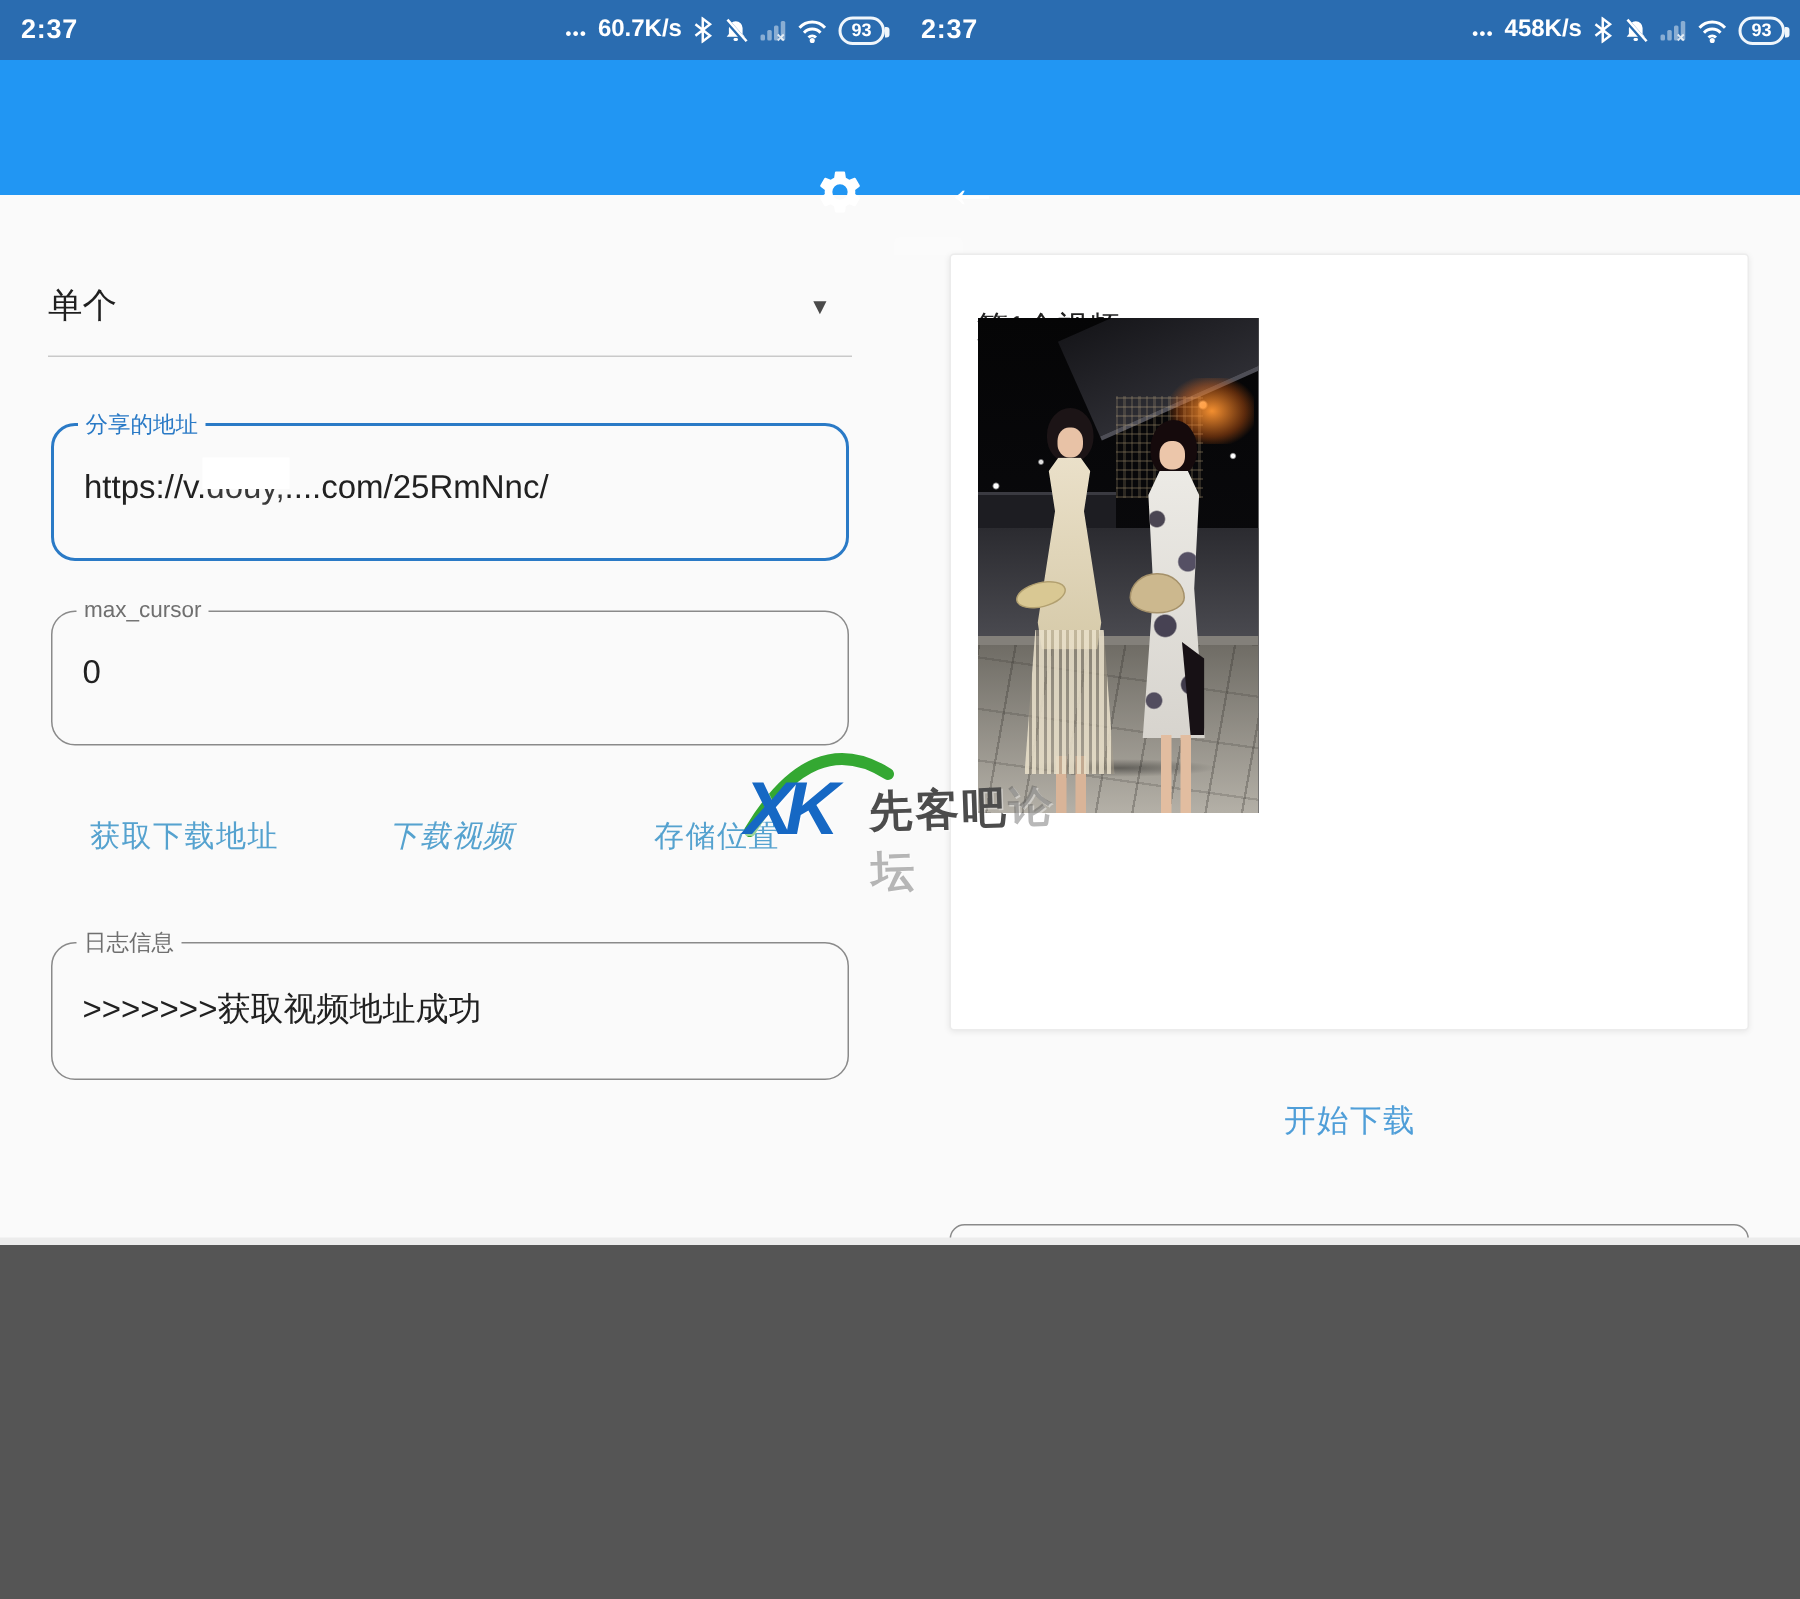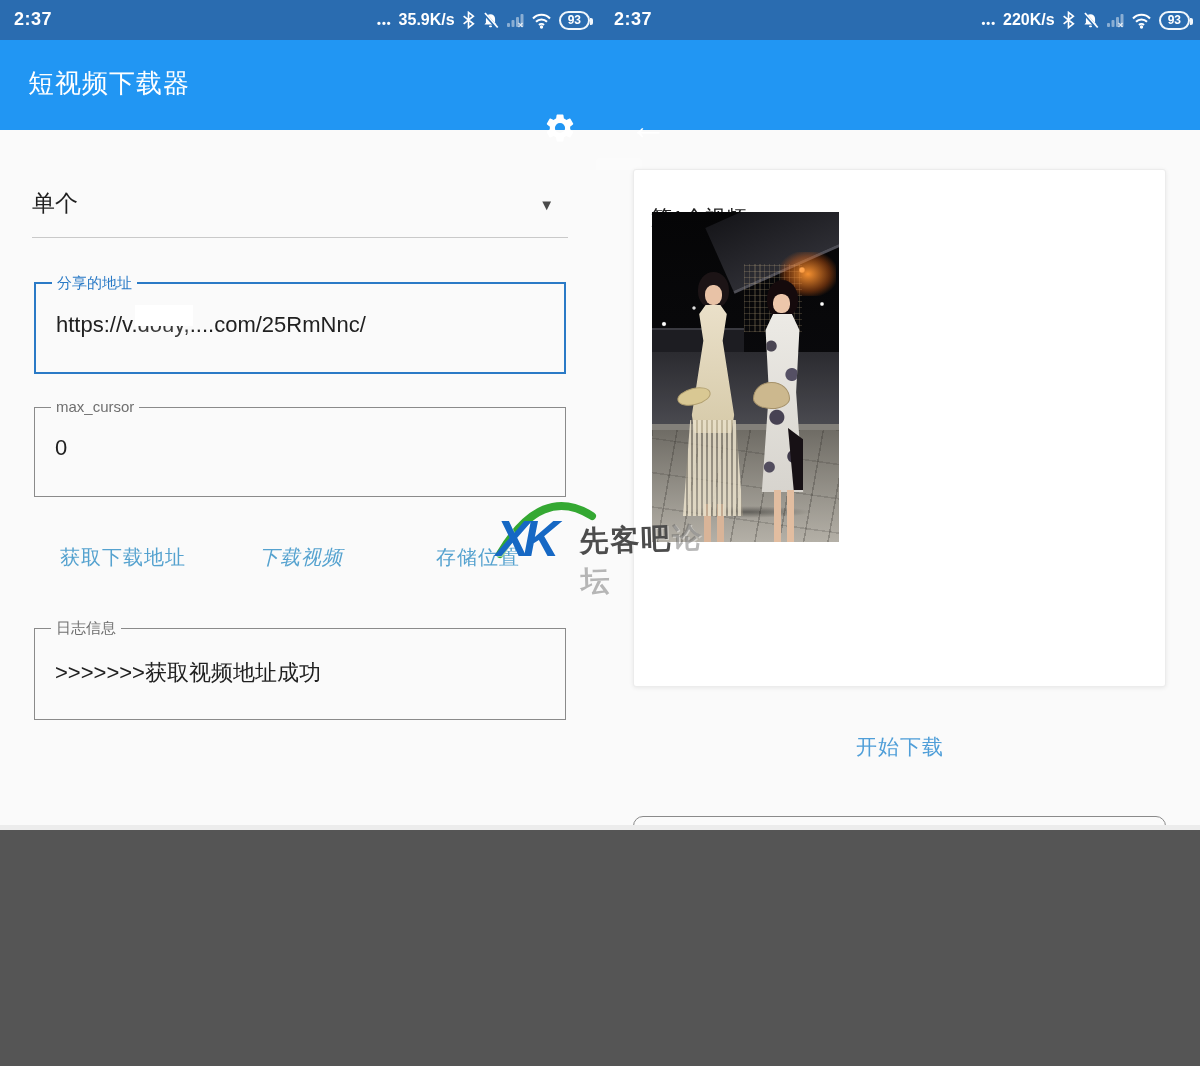--- a/index.html
+++ b/index.html
@@ -22,21 +22,21 @@
   .gear-btn { position:absolute; left:543px; top:71px; width:34px; height:34px; cursor:pointer; }
   .back-btn { position:absolute; left:626px; top:64px; width:44px; height:44px; color:#fff; font-size:38px; line-height:44px; text-align:center; cursor:pointer; font-weight:bold; }
   .appbar-seam { position:absolute; left:596px; top:118px; width:46px; height:12px; background:rgba(255,255,255,.22); border-radius:4px 4px 0 0; }
 
   
   .dd-row { position:absolute; left:32px; top:188px; width:536px; height:50px; cursor:pointer; }
   .dd-value { font-size:23px; color:#1f1f1f; }
   .dd-chevron { position:absolute; right:14px; top:8px; font-size:15px; color:#4a4a4a; }
   .dd-underline { position:absolute; left:32px; top:237px; width:536px; height:1px; background:#c9c9c9; }
 
-  .field { position:absolute; border-radius:0; background:transparent; }
+  .field { position:absolute; border-radius:16px; background:transparent; }
   .field-label { position:absolute; top:-10px; left:16px; background:#fafafa; padding:0 5px; font-size:15px; }
   .field-value { position:absolute; left:20px; font-size:22px; color:#212121; }
   .f-share { left:34px; top:282px; width:532px; height:92px; border:2.5px solid #2a7ac6; }
   .f-share .field-label { color:#2a7ac6; }
   .f-max { left:34px; top:407px; width:532px; height:90px; border:1.5px solid #8a8a8a; }
   .f-max .field-label, .f-log .field-label { color:#6f6f6f; }
   .f-log { left:34px; top:628px; width:532px; height:92px; border:1.5px solid #8a8a8a; }
 
   .censored { position:relative; display:inline-block; color:#3a3a3a; }
   .censor-cover { position:absolute; left:-3px; right:-3px; top:-7px; height:80%; background:#fff; }
@@ -125,21 +125,21 @@
 </style>
 </head>
 <body>
 
 <div class="screen">
 
   <div class="statusbar" style="left:0">
     <span class="sb-time">2:37</span>
     <div class="sb-right">
       <span class="sb-dots">•••</span>
-      <span class="sb-speed">35.9K/s</span>
+      <span class="sb-speed">60.7K/s</span>
       <span class="sb-ico">
           <svg width="13" height="18" viewBox="0 0 12 16">
             <path d="M6 8 L6 1 L10.5 4.5 L1.5 11.5 M6 8 L6 15 L10.5 11.5 L1.5 4.5" stroke="#fff" stroke-width="1.5" fill="none"></path>
           </svg>
         </span>
       <span class="sb-ico">
           <svg width="17" height="17" viewBox="0 0 16 16">
             <path d="M8 2 a4.3 4.3 0 0 1 4.3 4.3 V10 l1.4 1.8 H2.3 L3.7 10 V6.3 A4.3 4.3 0 0 1 8 2z" fill="#fff"></path>
             <rect x="6.6" y="12.6" width="2.8" height="1.8" rx=".9" fill="#fff"></rect>
             <line x1="2" y1="1.2" x2="14" y2="14.8" stroke="#2a6cb0" stroke-width="3"></line>
@@ -167,21 +167,21 @@
             <circle cx="10.5" cy="15" r="1.7" fill="#fff"></circle>
           </svg>
         </span>
       <span class="sb-batt">93</span>
     </div>
   </div>
   <div class="statusbar" style="left:600px">
     <span class="sb-time">2:37</span>
     <div class="sb-right">
       <span class="sb-dots">•••</span>
-      <span class="sb-speed">220K/s</span>
+      <span class="sb-speed">458K/s</span>
       <span class="sb-ico">
           <svg width="13" height="18" viewBox="0 0 12 16">
             <path d="M6 8 L6 1 L10.5 4.5 L1.5 11.5 M6 8 L6 15 L10.5 11.5 L1.5 4.5" stroke="#fff" stroke-width="1.5" fill="none"></path>
           </svg>
         </span>
       <span class="sb-ico">
           <svg width="17" height="17" viewBox="0 0 16 16">
             <path d="M8 2 a4.3 4.3 0 0 1 4.3 4.3 V10 l1.4 1.8 H2.3 L3.7 10 V6.3 A4.3 4.3 0 0 1 8 2z" fill="#fff"></path>
             <rect x="6.6" y="12.6" width="2.8" height="1.8" rx=".9" fill="#fff"></rect>
             <line x1="2" y1="1.2" x2="14" y2="14.8" stroke="#2a6cb0" stroke-width="3"></line>
@@ -207,21 +207,20 @@
               <path d="M8 13 A3.6 3.6 0 0 1 13 13"></path>
             </g>
             <circle cx="10.5" cy="15" r="1.7" fill="#fff"></circle>
           </svg>
         </span>
       <span class="sb-batt">93</span>
     </div>
   </div>
 
   <div class="appbar">
-    <span class="appbar-title">短视频下载器</span>
     <span class="gear-btn"><svg width="34" height="34" viewBox="0 0 24 24">
           <path fill="#fff" d="M19.14 12.94c.04-.3.06-.61.06-.94 0-.32-.02-.64-.07-.94l2.03-1.58a.49.49 0 0 0 .12-.61l-1.92-3.32a.49.49 0 0 0-.59-.22l-2.39.96c-.5-.38-1.03-.7-1.62-.94l-.36-2.54a.48.48 0 0 0-.48-.41h-3.84c-.24 0-.43.17-.47.41L9.25 5.35c-.59.24-1.13.57-1.62.94l-2.39-.96a.49.49 0 0 0-.59.22L2.74 8.87c-.12.21-.08.47.12.61l2.03 1.58c-.05.3-.09.63-.09.94s.02.64.07.94l-2.03 1.58a.49.49 0 0 0-.12.61l1.92 3.32c.12.22.37.29.59.22l2.39-.96c.5.38 1.03.7 1.62.94l.36 2.54c.05.24.24.41.48.41h3.84c.24 0 .44-.17.47-.41l.36-2.54c.59-.24 1.13-.56 1.62-.94l2.39.96c.22.08.47 0 .59-.22l1.92-3.32a.49.49 0 0 0-.12-.61l-2.01-1.58zM12 15.6A3.6 3.6 0 1 1 12 8.4a3.6 3.6 0 0 1 0 7.2z"></path>
         </svg></span>
     <span class="back-btn">←</span>
     <div class="appbar-seam"></div>
   </div>
 
   <div class="dd-row">
     <span class="dd-value">单个</span>
     <span class="dd-chevron">▼</span>

